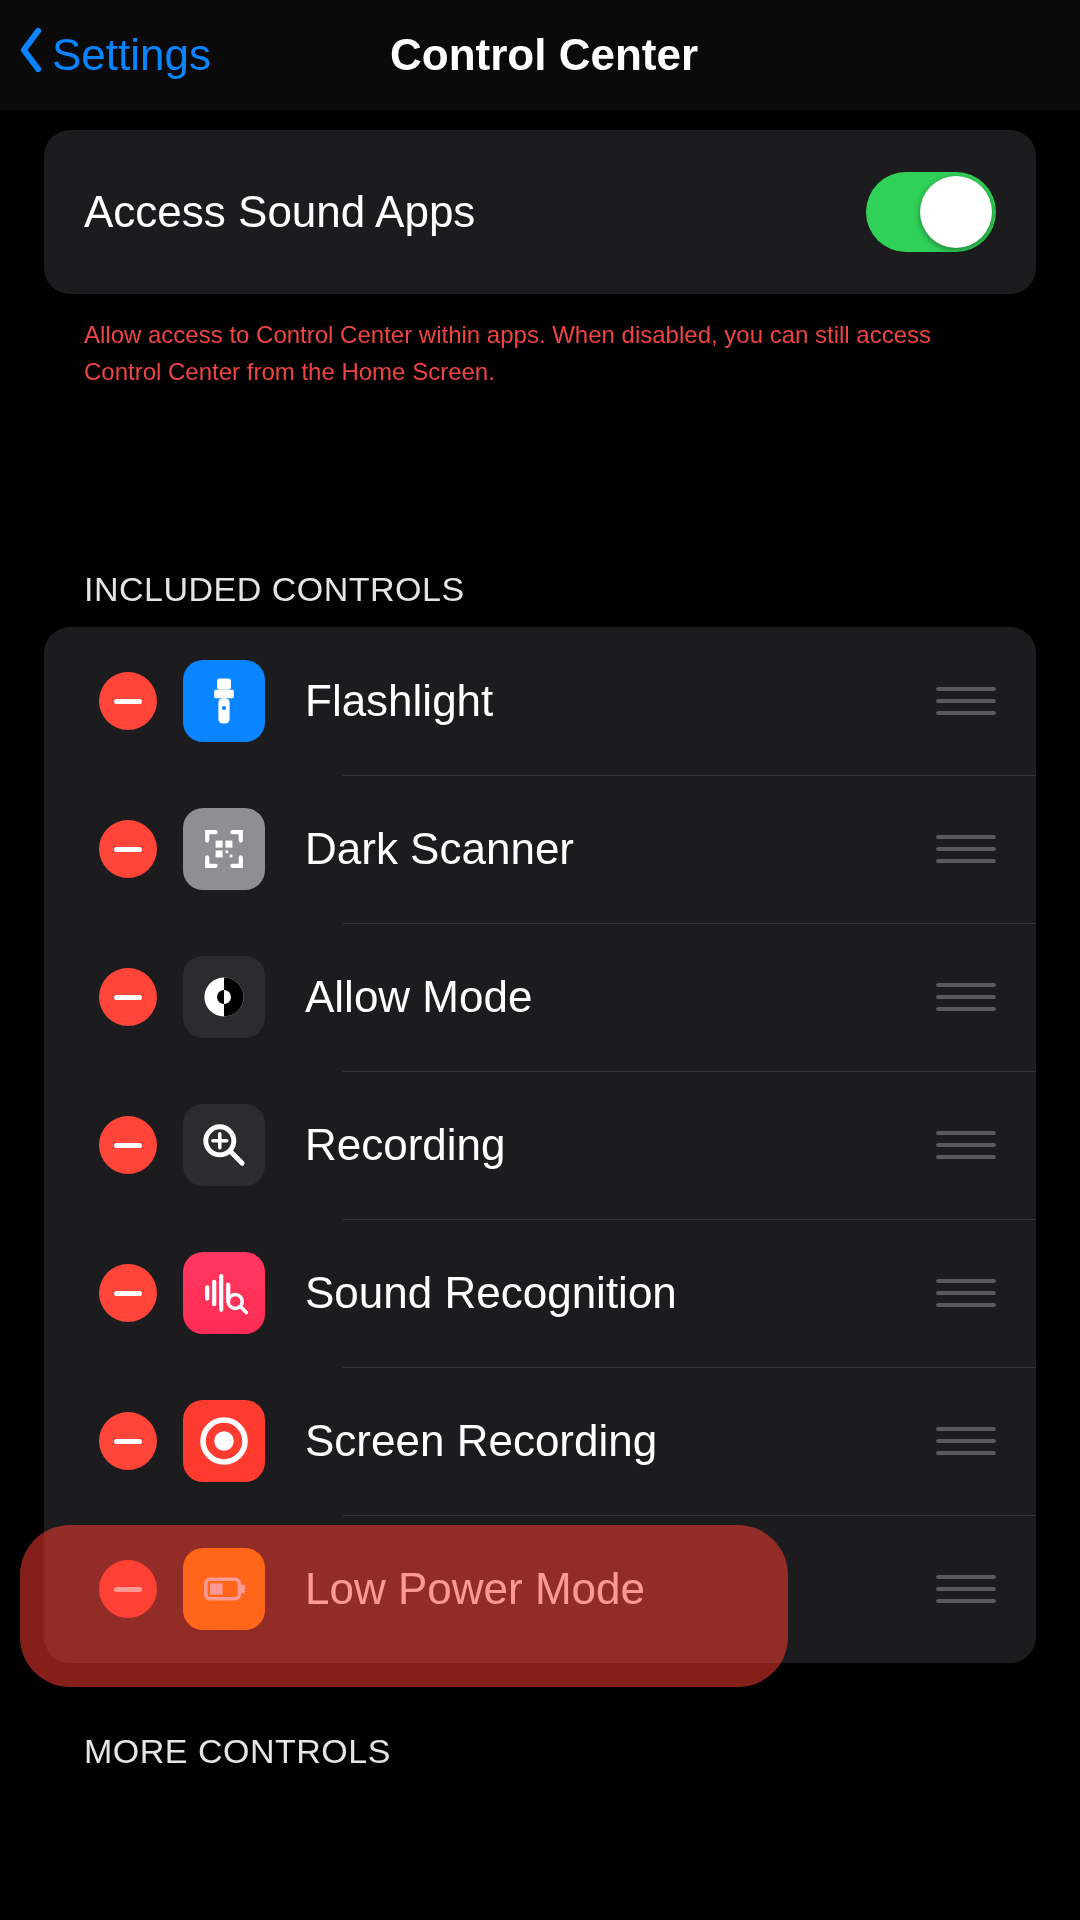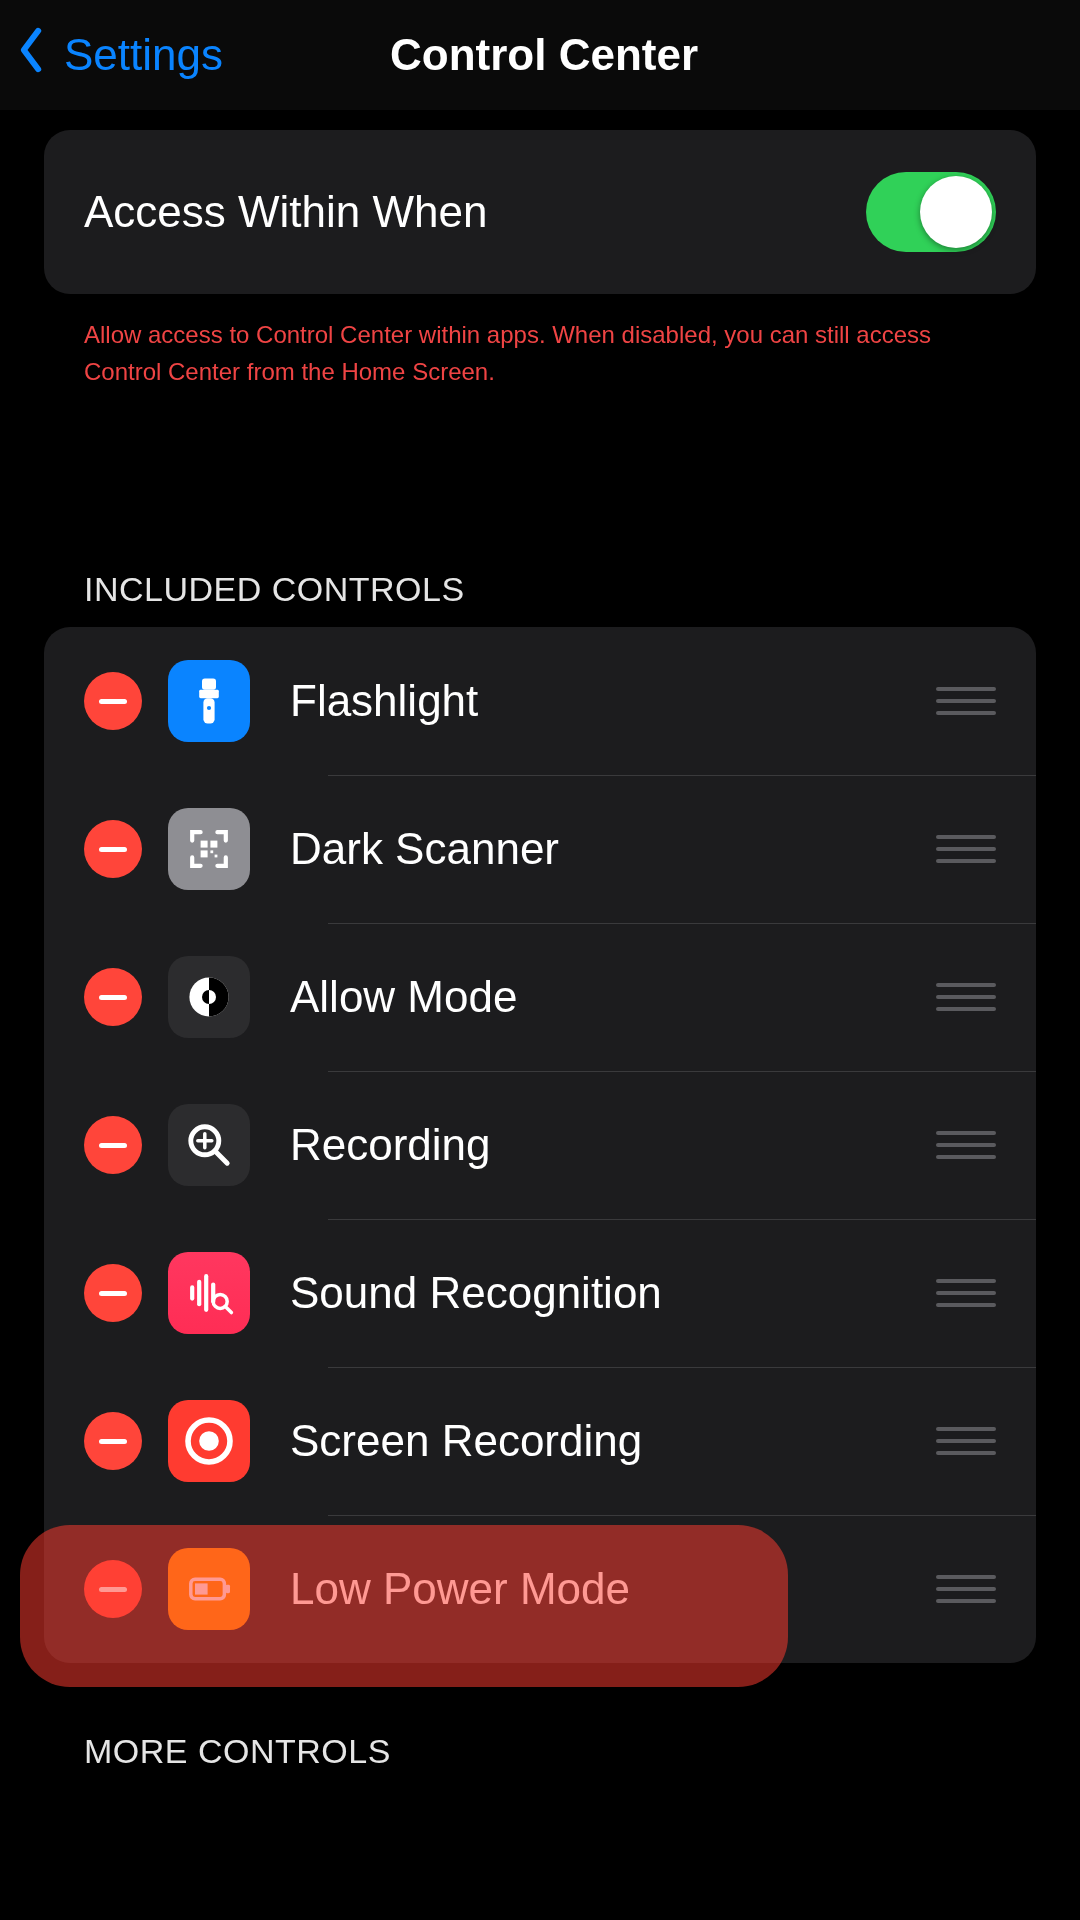--- a/index.html
+++ b/index.html
@@ -19,21 +19,21 @@
     display: flex;
     align-items: center;
   }
   .back-btn {
     display: flex;
     align-items: center;
     color: #0a84ff;
     font-size: 44px;
     font-weight: 400;
     padding-left: 14px;
-    gap: 16px;
+    gap: 4px;
     cursor: pointer;
   }
   .back-btn svg { width: 34px; height: 48px; }
   .nav-title {
     position: absolute;
     left: 8px; right: 0;
     text-align: center;
     font-size: 44px;
     font-weight: 600;
     color: #fff;
@@ -103,20 +103,21 @@
 
   .list {
     background: #1c1c1e;
     border-radius: 26px;
     overflow: visible;
     position: relative;
   }
   .list-inner {
     border-radius: 26px;
     overflow: hidden;
+    padding-left: 15px;
   }
   .list-row {
     display: flex;
     align-items: center;
     height: 148px;
     padding: 0 40px 0 30px;
     position: relative;
   }
   .list-row + .list-row::before {
     content: "";
@@ -216,21 +217,21 @@
     </span>
     <span>Settings</span>
   </div>
   <div class="nav-title">Control Center</div>
 </div>
 
 <div class="scroll-area">
 
   <div class="group">
     <div class="setting-row">
-      <div class="setting-label">Access Within When</div>
+      <div class="setting-label">Access Sound Apps</div>
       <div class="toggle">
         <div class="knob"></div>
       </div>
     </div>
   </div>
   <div class="footer-text">Allow access to Control Center within apps. When disabled, you can still access Control Center from the Home Screen.</div>
 
   <div class="section-header first">INCLUDED CONTROLS</div>
 
   <div class="list">

